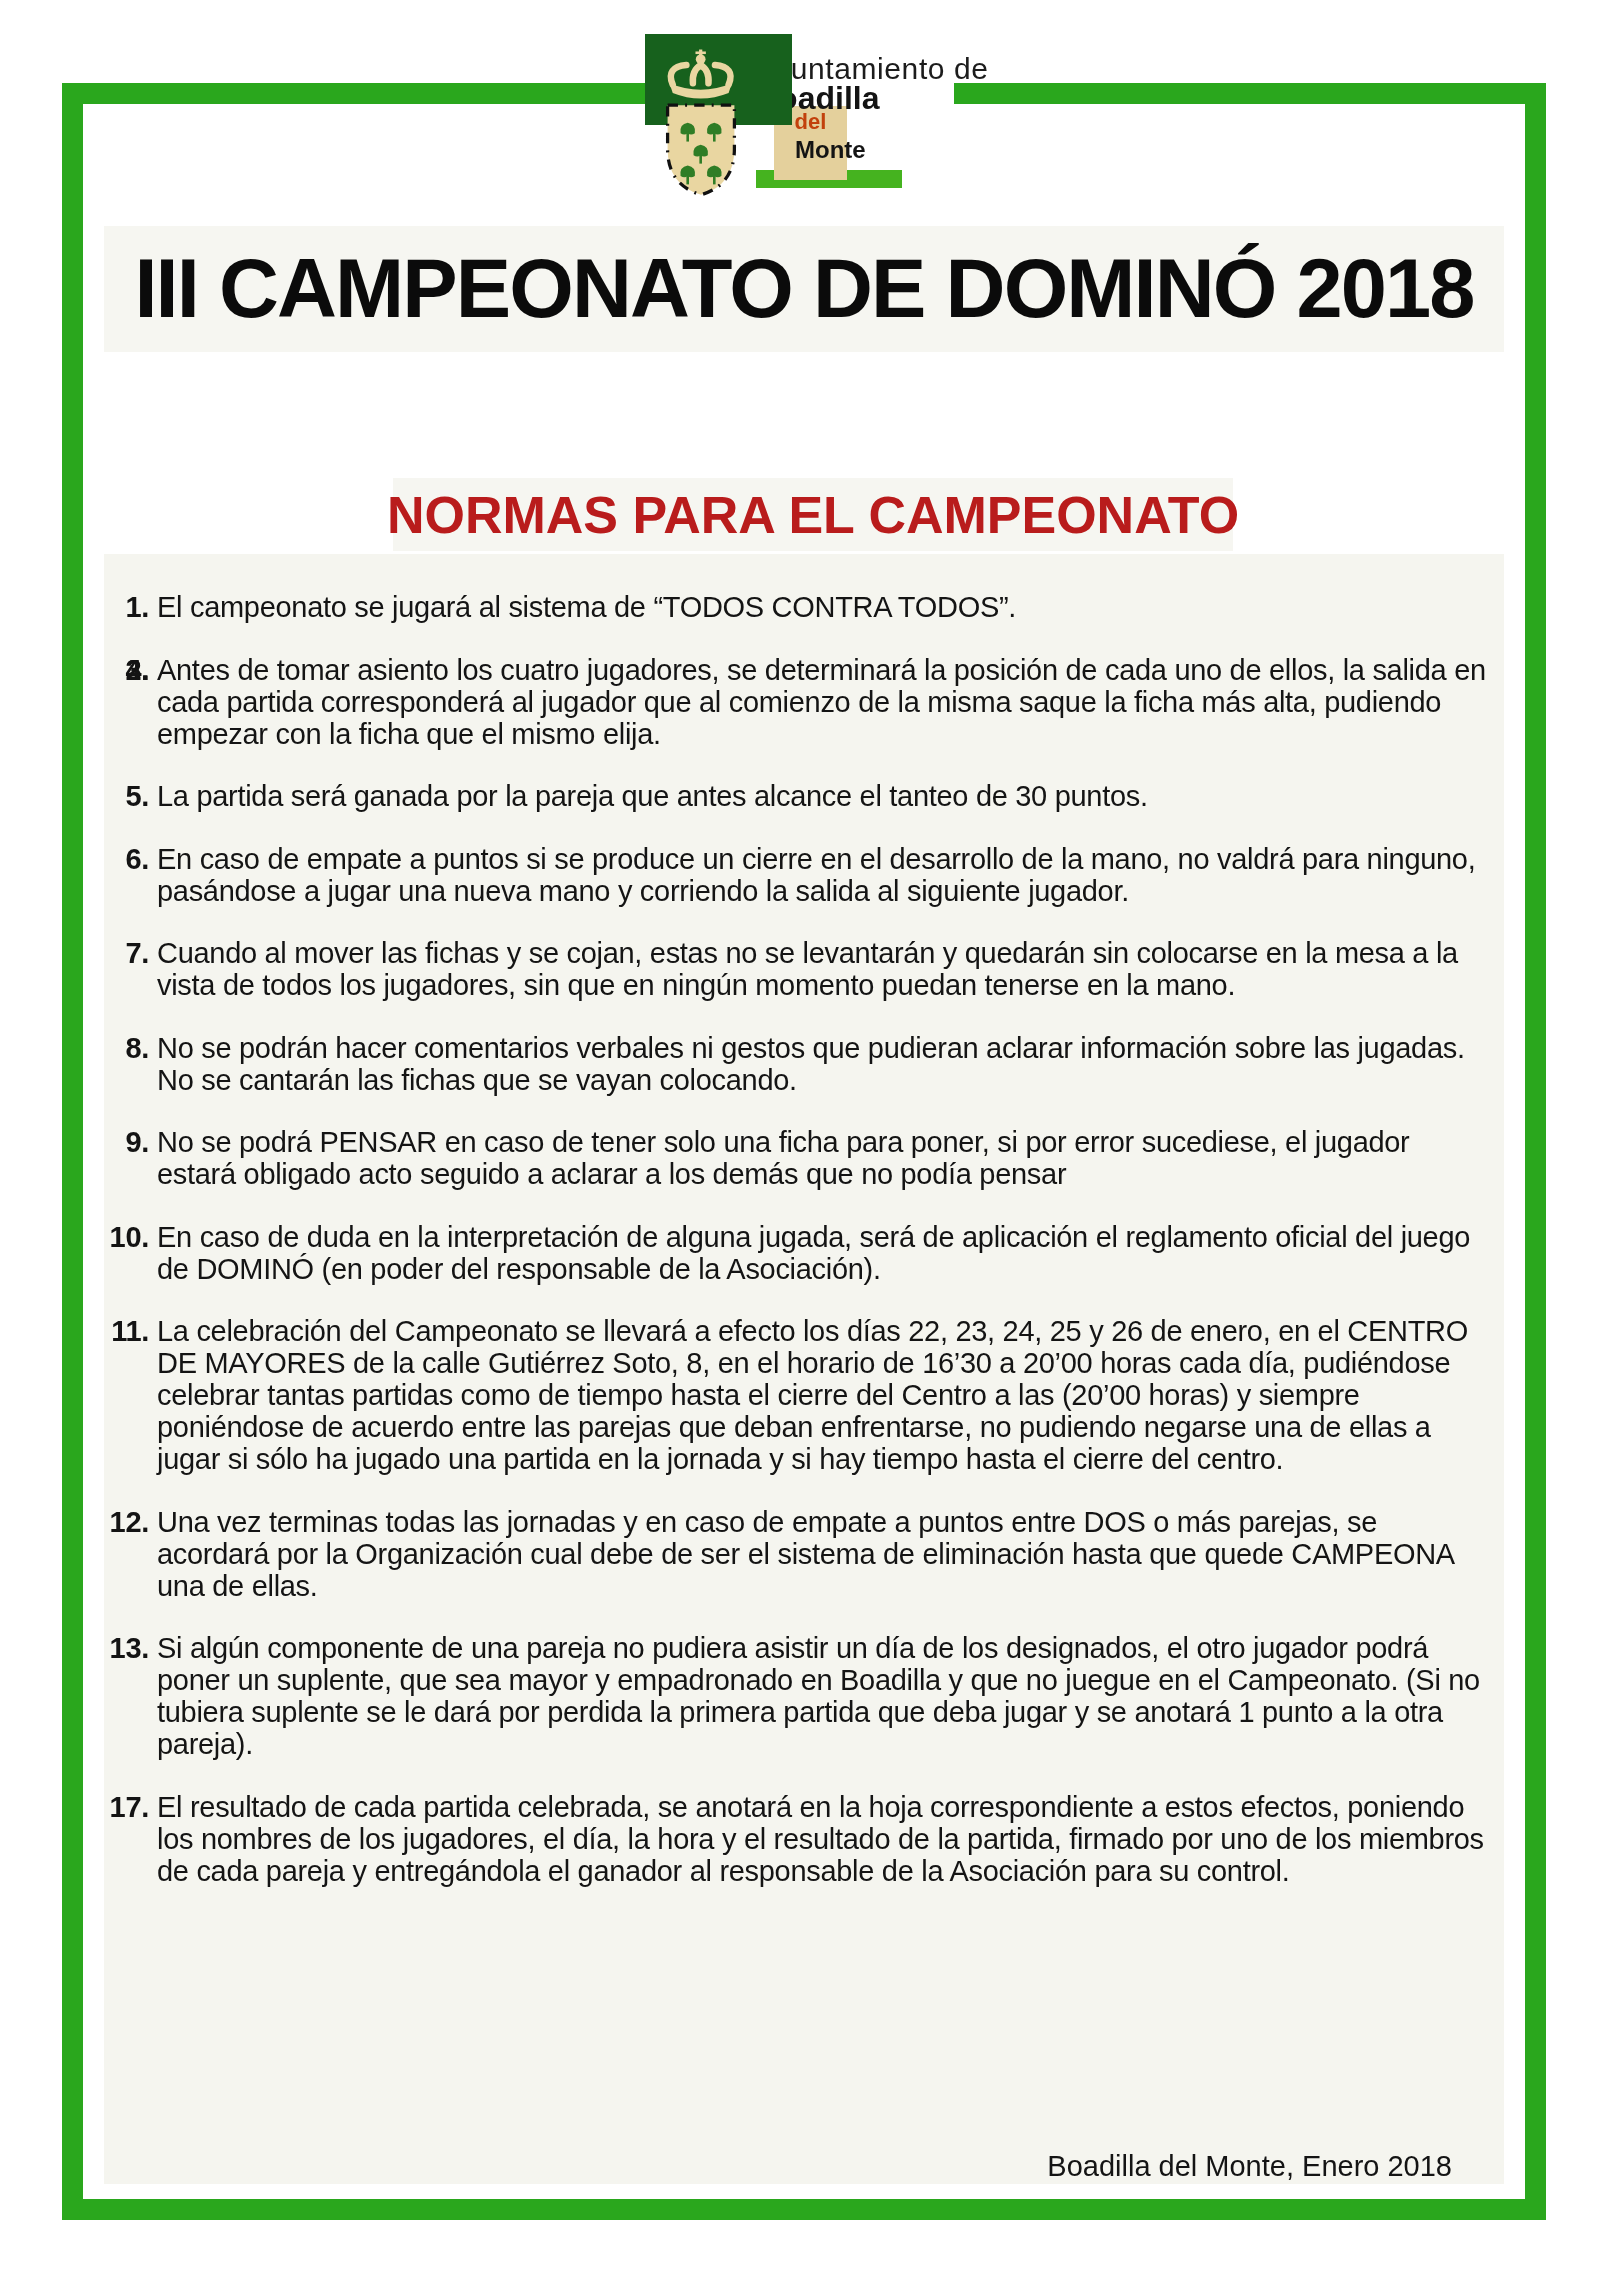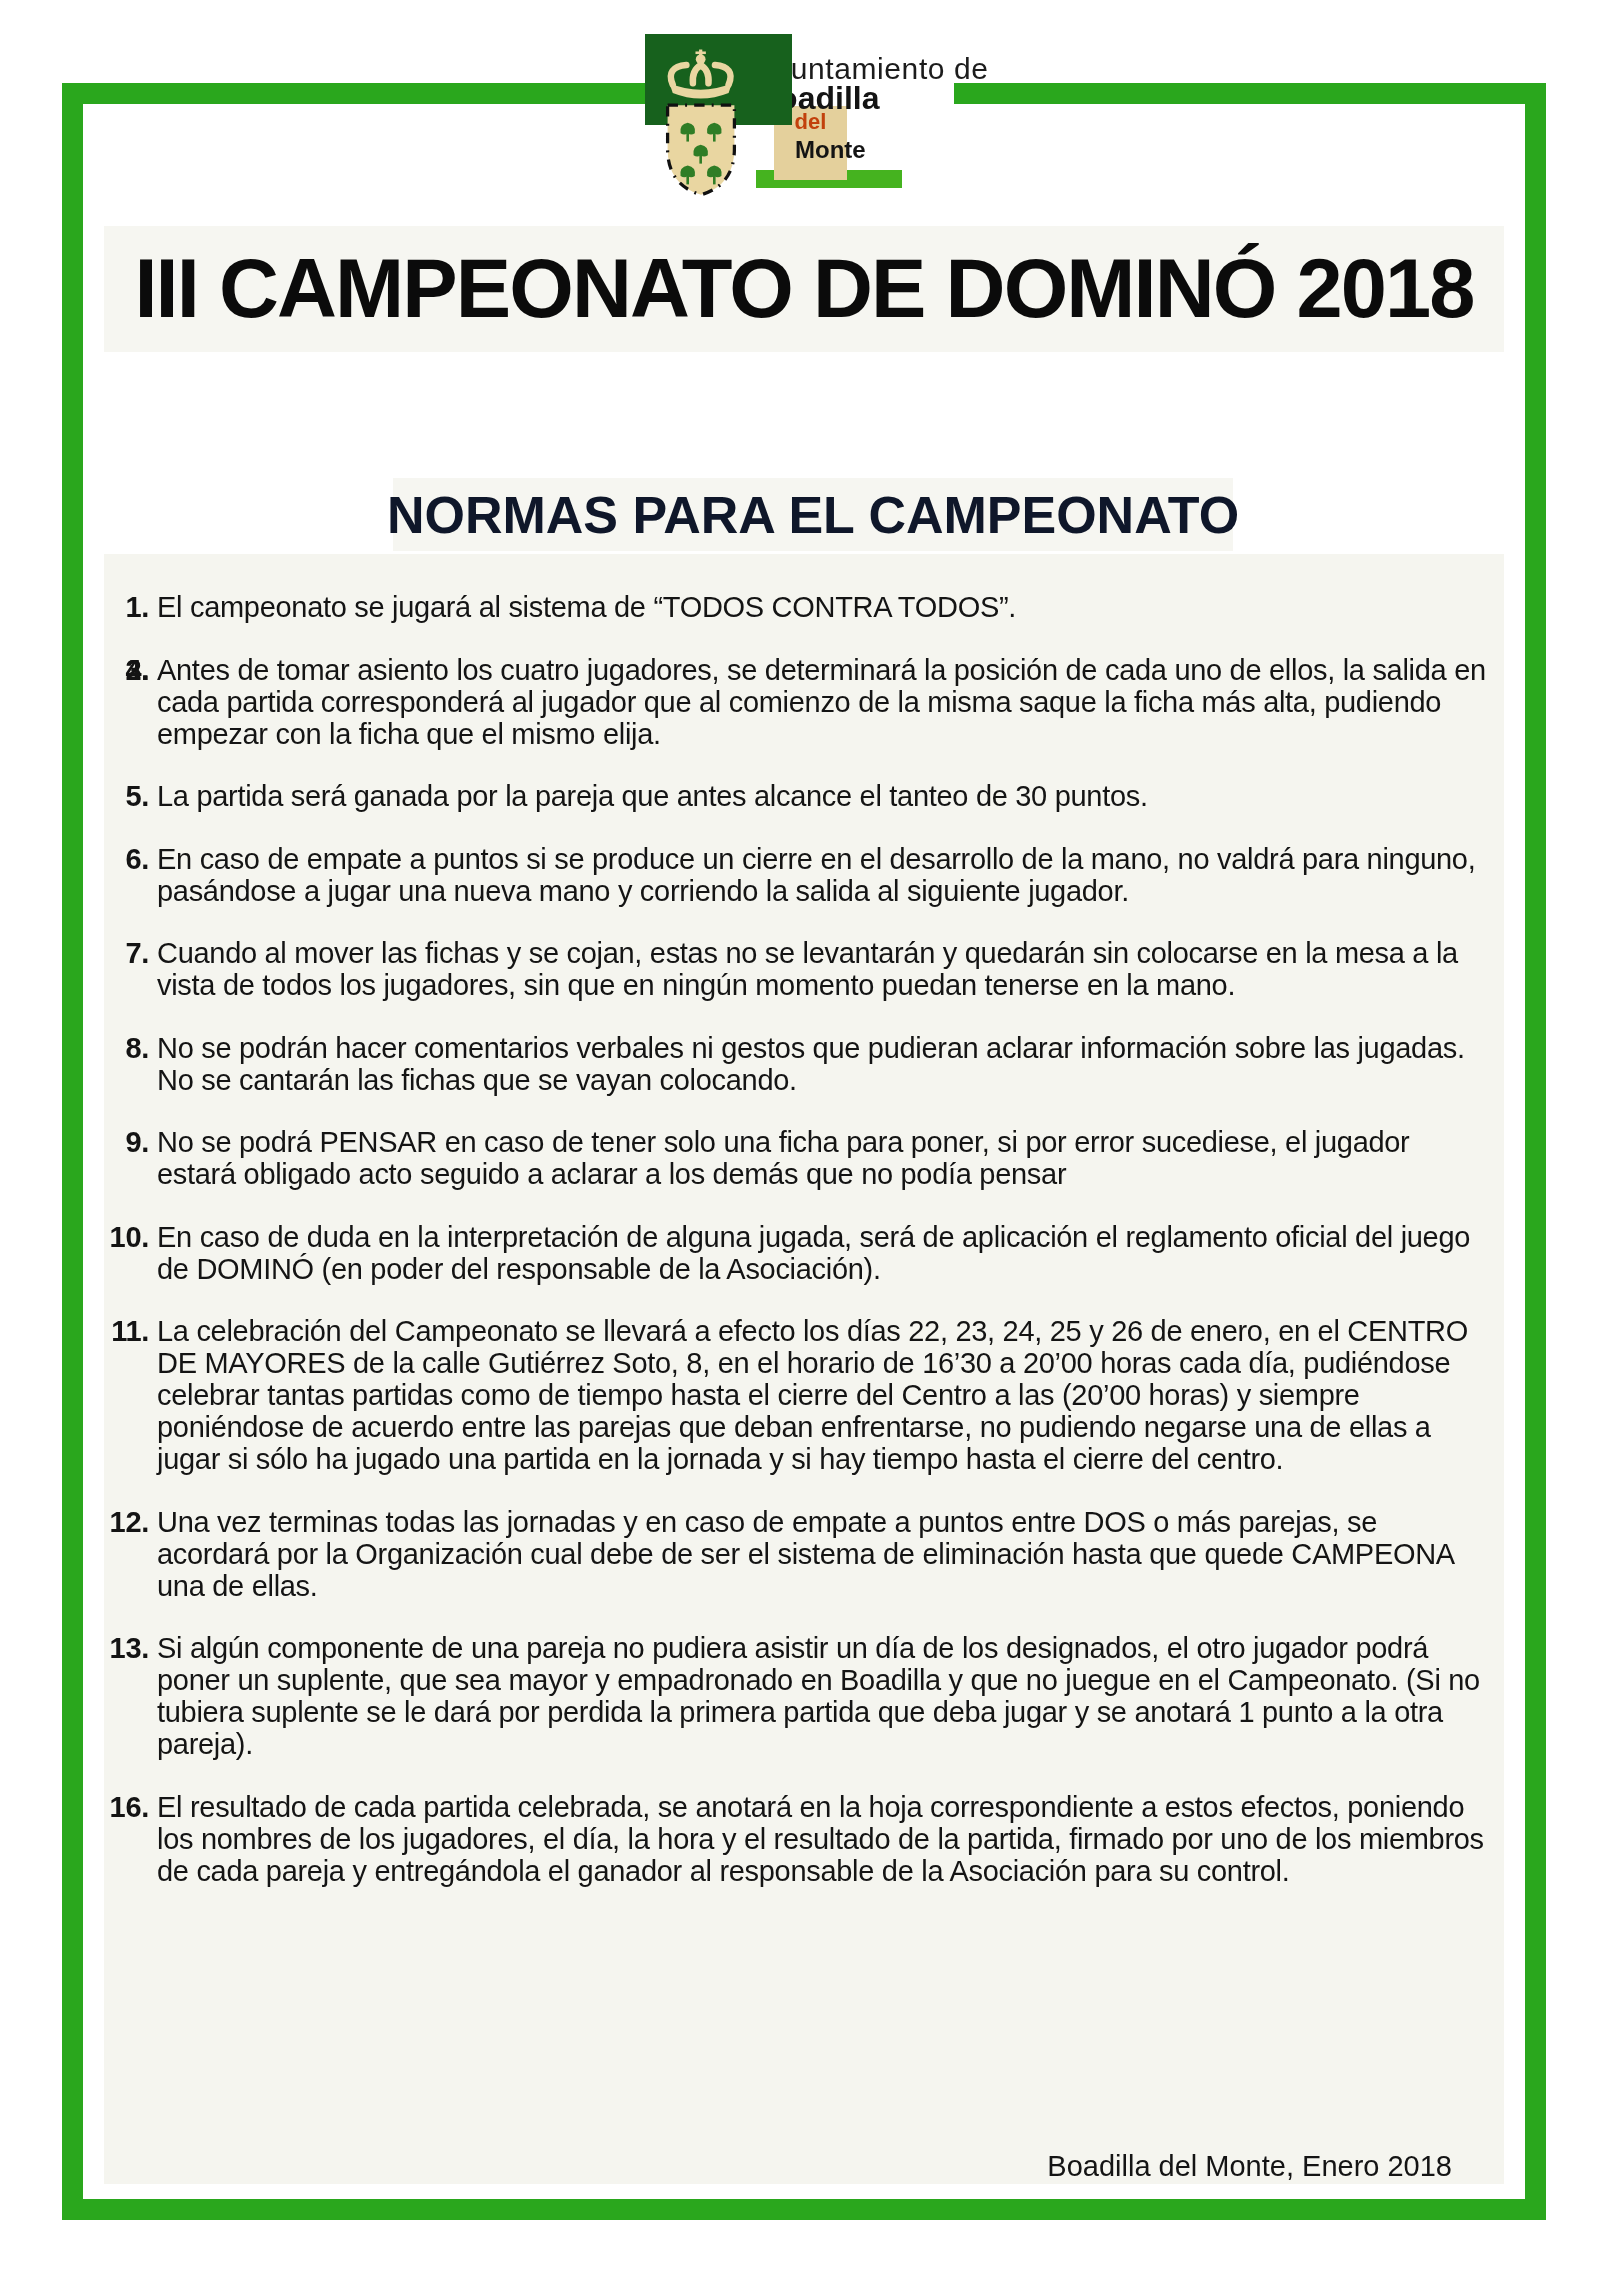--- a/index.html
+++ b/index.html
@@ -51,21 +51,21 @@
   }
   .banner .underline{position:absolute; left:541px; top:430px; width:535px; height:5.2px; background:#000000;}
   
   .heading-block{
     position:absolute; left:393px; top:478px; width:840px; height:73px;
     background:#f6f6f1;
     display:flex; align-items:center; justify-content:center;
   }
   .heading-block h2{
     margin:0; font-size:52px; font-weight:700; letter-spacing:0px;
-    color:#0f172a; white-space:nowrap;
+    color:#b91c1c; white-space:nowrap;
   }
   
   .rules-panel{
     position:absolute; left:104px; top:554px; width:1400px; height:1630px;
     background:#f5f5ef; overflow:hidden;
   }
   .rules{padding:37px 14.3px 0 0;}
   .rule{
     position:relative; padding-left:53px; margin-bottom:30.5px;
     font-size:29px; line-height:32px; letter-spacing:-0.3px; color:#141414;
@@ -167,19 +167,19 @@
         <div class="rule"><span class="num">4.</span><span>Antes de tomar asiento los cuatro jugadores, se determinará la posición de cada uno de ellos, la salida en cada partida corresponderá al jugador que al comienzo de la misma saque la ficha más alta, pudiendo empezar con la ficha que el mismo elija.</span></div>
         <div class="rule"><span class="num">5.</span><span>La partida será ganada por la pareja que antes alcance el tanteo de 30 puntos.</span></div>
         <div class="rule"><span class="num">6.</span><span>En caso de empate a puntos si se produce un cierre en el desarrollo de la mano, no valdrá para ninguno, pasándose a jugar una nueva mano y corriendo la salida al siguiente jugador.</span></div>
         <div class="rule"><span class="num">7.</span><span>Cuando al mover las fichas y se cojan, estas no se levantarán y quedarán sin colocarse en la mesa a la vista de todos los jugadores, sin que en ningún momento puedan tenerse en la mano.</span></div>
         <div class="rule"><span class="num">8.</span><span>No se podrán hacer comentarios verbales ni gestos que pudieran aclarar información sobre las jugadas. No se cantarán las fichas que se vayan colocando.</span></div>
         <div class="rule"><span class="num">9.</span><span>No se podrá PENSAR en caso de tener solo una ficha para poner, si por error sucediese, el jugador estará obligado acto seguido a aclarar a los demás que no podía pensar</span></div>
         <div class="rule"><span class="num">10.</span><span>En caso de duda en la interpretación de alguna jugada, será de aplicación el reglamento oficial del juego de DOMINÓ (en poder del responsable de la Asociación).</span></div>
         <div class="rule"><span class="num">11.</span><span>La celebración del Campeonato se llevará a efecto los días 22, 23, 24, 25 y 26 de enero, en el CENTRO DE MAYORES de la calle Gutiérrez Soto, 8, en el horario de 16’30 a 20’00 horas cada día, pudiéndose celebrar tantas partidas como de tiempo hasta el cierre del Centro a las (20’00 horas) y siempre poniéndose de acuerdo entre las parejas que deban enfrentarse, no pudiendo negarse una de ellas a jugar si sólo ha jugado una partida en la jornada y si hay tiempo hasta el cierre del centro.</span></div>
         <div class="rule"><span class="num">12.</span><span>Una vez terminas todas las jornadas y en caso de empate a puntos entre DOS o más parejas, se acordará por la Organización cual debe de ser el sistema de eliminación hasta que quede CAMPEONA una de ellas.</span></div>
         <div class="rule"><span class="num">13.</span><span>Si algún componente de una pareja no pudiera asistir un día de los designados, el otro jugador podrá poner un suplente, que sea mayor y empadronado en Boadilla y que no juegue en el Campeonato. (Si no tubiera suplente se le dará por perdida la primera partida que deba jugar y se anotará 1 punto a la otra pareja).</span></div>
-        <div class="rule"><span class="num">16.</span><span>El resultado de cada partida celebrada, se anotará en la hoja correspondiente a estos efectos, poniendo los nombres de los jugadores, el día, la hora y el resultado de la partida, firmado por uno de los miembros de cada pareja y entregándola el ganador al responsable de la Asociación para su control.</span></div>
+        <div class="rule"><span class="num">17.</span><span>El resultado de cada partida celebrada, se anotará en la hoja correspondiente a estos efectos, poniendo los nombres de los jugadores, el día, la hora y el resultado de la partida, firmado por uno de los miembros de cada pareja y entregándola el ganador al responsable de la Asociación para su control.</span></div>
       </div>
     <div class="rules-footer">Boadilla del Monte, Enero 2018</div>
   </div>
 
 </div>
 
 
 </body></html>

